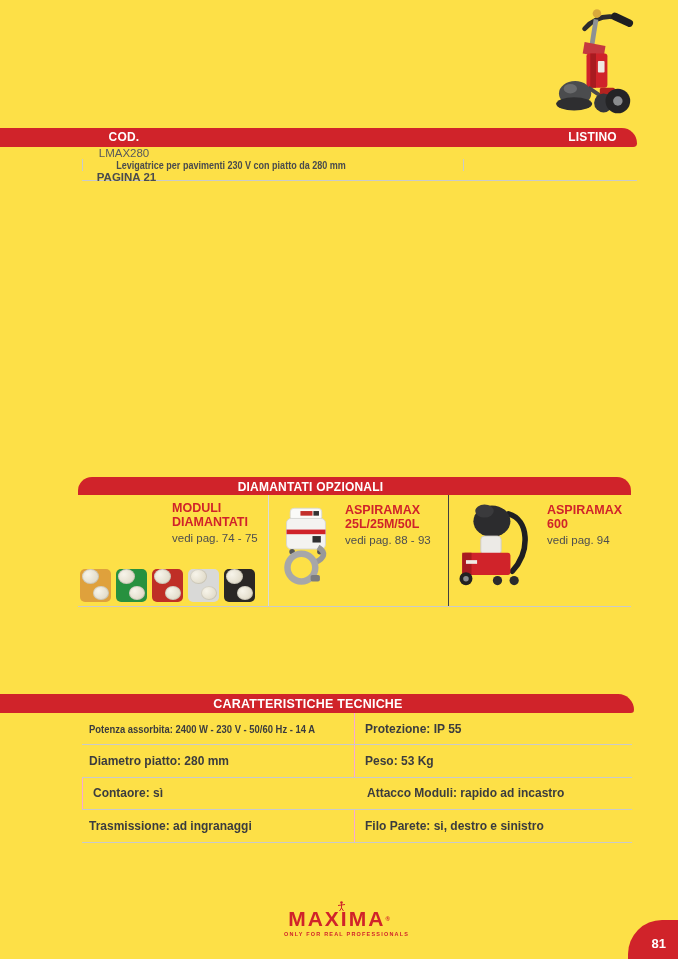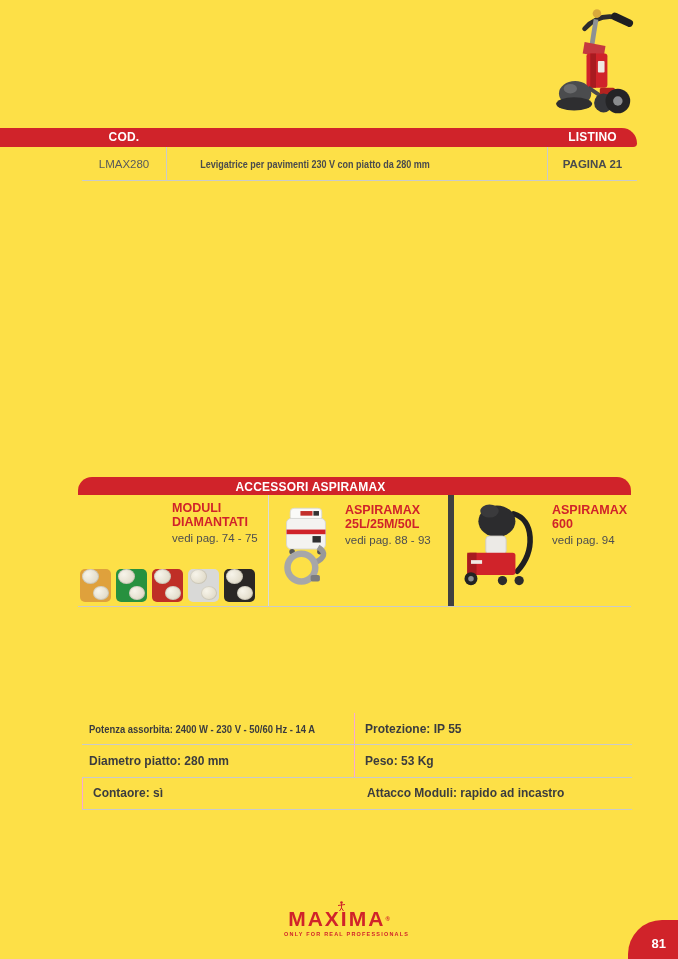--- a/index.html
+++ b/index.html
@@ -10,21 +10,21 @@
   
   .price-header { position:absolute; left:0; top:128px; width:637px; height:19px;
     background:#d0232a; border-radius:0 16px 4px 0; }
   .price-header span { position:absolute; top:0; height:19px; line-height:19px;
     color:#fff; font-weight:700; font-size:12px; letter-spacing:.2px; text-align:center; }
   .ph-cod { left:82px; width:84px; }
   .ph-desc { left:166px; width:382px; padding-right:85px; }
   .ph-listino { left:548px; width:89px; }
 
   .price-row { position:absolute; left:82px; top:147px; width:555px; height:34px;
-    display:flex; border-bottom:1px solid #c9cacb; }
+    display:flex; border-bottom:1px solid #c9cacb;flex-direction:column; }
   .pr-cell { display:flex; align-items:center; justify-content:center; }
   .pr-cod { width:84px; font-size:11.5px; color:#58595b; }
   .pr-desc { width:382px; border-left:1px solid #c9cacb; border-right:1px solid #c9cacb;
     padding-right:85px; }
   .pr-desc .squish-desc { font-size:11px; font-weight:700; color:#4a4b4d; white-space:nowrap;
     display:inline-block; transform:scaleX(.82); transform-origin:center; }
   .pr-listino { width:89px; font-size:11.5px; font-weight:700; color:#4a4b4d; }
 
   
   .hero { position:absolute; left:548px; top:6px; width:96px; height:114px; }
@@ -33,21 +33,21 @@
   .accessories { position:absolute; left:78px; top:477px; width:553px; height:113px; }
   .acc-banner { position:absolute; left:0; top:0; width:553px; height:18px;
     background:#d0232a; border-radius:14px 14px 0 0; text-align:center; }
   .acc-banner span { display:inline-block; width:100%; padding-right:88px; line-height:18px;
     color:#fff; font-weight:700; font-size:12px; letter-spacing:.2px; }
   .acc-body { position:absolute; left:0; top:18px; width:553px; height:112px;
     border-bottom:1px solid #c9cacb; display:flex; }
   .acc-col { position:relative; height:100%; }
   .acc-col1 { width:190px; }
   .acc-col2 { width:180px; border-left:1px solid #d9dadb;padding-left:16px; }
-  .acc-col3 { width:183px; border-left:6px solid #404040; }
+  .acc-col3 { width:183px; border-left:1px solid #404040; }
   .acc-title { font-size:12.5px; font-weight:700; color:#d0232a; line-height:14px; }
   .acc-pages { font-size:11.5px; color:#4d4e50; margin-top:3px; }
   .acc-text1 { position:absolute; left:94px; top:6px; }
   .acc-text2 { position:absolute; left:76px; top:8px; }
   .acc-text3 { position:absolute; left:98px; top:8px; }
 
   .tiles { position:absolute; left:2px; bottom:4px; display:flex; gap:5px; }
   .tile { position:relative; width:31px; height:33px; border-radius:5px; }
   .tile .c1, .tile .c2 { position:absolute; border-radius:50%;
     background:radial-gradient(circle at 35% 35%, #f7f4ea, #d9d2bd);
@@ -119,21 +119,21 @@
   <div class="price-row">
     <div class="pr-cell pr-cod">LMAX280</div>
     <div class="pr-cell pr-desc">
       <span class="squish-desc">Levigatrice per pavimenti 230 V con piatto da 280 mm</span>
     </div>
     <div class="pr-cell pr-listino">PAGINA 21</div>
   </div>
 
   <div class="accessories">
     <div class="acc-banner">
-      <span>ACCESSORI ASPIRAMAX</span>
+      <span>DIAMANTATI OPZIONALI</span>
     </div>
     <div class="acc-body">
 
       <div class="acc-col acc-col1">
         <div class="acc-text1">
           <div class="acc-title">
             <span>MODULI</span><br>
             <span>DIAMANTATI</span>
           </div>
           <div class="acc-pages">vedi pag. 74 - 75</div>
@@ -203,34 +203,41 @@
           <div class="acc-title">
             <span>ASPIRAMAX 600</span>
           </div>
           <div class="acc-pages">vedi pag. 94</div>
         </div>
       </div>
 
     </div>
   </div>
 
+  <div class="tech-banner">
+    <span>CARATTERISTICHE TECNICHE</span>
+  </div>
   <div class="tech-table">
     <div class="tech-row">
       <div class="tech-cell tc-left">
         <span class="squish-l">Potenza assorbita: 2400 W - 230 V - 50/60 Hz - 14 A</span>
         </div>
       <div class="tech-cell tc-right">Protezione: IP 55</div>
     </div>
     <div class="tech-row">
       <div class="tech-cell tc-left">Diametro piatto: 280 mm</div>
       <div class="tech-cell tc-right">Peso: 53 Kg</div>
     </div>
     <div class="tech-row">
       <div class="tech-cell tc-right">Contaore: sì</div>
       <div class="tech-cell tc-left">Attacco Moduli: rapido ad incastro</div>
+    </div>
+    <div class="tech-row">
+      <div class="tech-cell tc-left">Trasmissione: ad ingranaggi</div>
+      <div class="tech-cell tc-right">Filo Parete: si, destro e sinistro</div>
     </div>
   </div>
 
   <div class="brand">
     <div class="brand-word">
       <svg class="brand-dancer" width="9" height="10" viewBox="0 0 9 10">
         <circle cx="4.5" cy="1.6" r="1.3" fill="#d0232a"></circle>
         <path d="M4.5 3 L4.5 7 M1 4.5 L8 3.5 M4.5 7 L2.5 10 M4.5 7 L6.5 10" stroke="#d0232a" stroke-width="1" fill="none"></path>
       </svg><span>MAXIMA</span><span class="brand-tm">®</span>
     </div>

